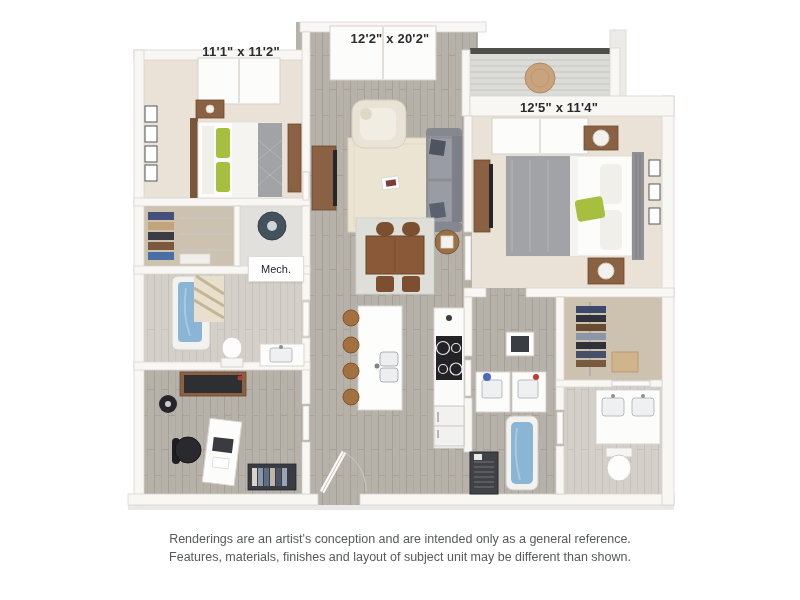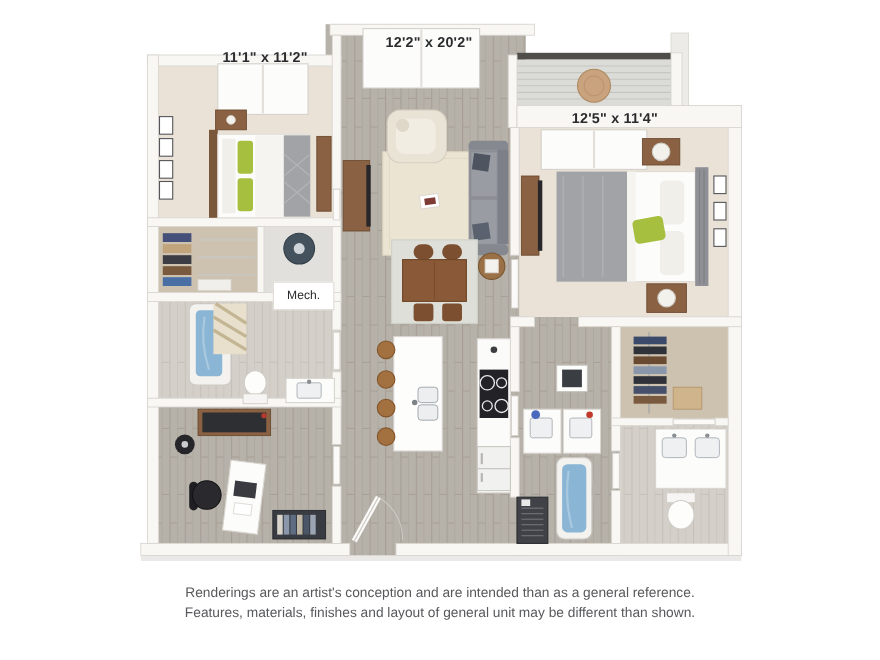--- a/index.html
+++ b/index.html
@@ -360,17 +360,17 @@
     <ellipse cx="619" cy="468" rx="12" ry="13" fill="#fdfdfc" stroke="#cfccc6" stroke-width="1"></ellipse>
   </g>
 </svg>
 
 <div class="dim" id="lbl-bed1">11'1" x 11'2"</div>
 <div class="dim" id="lbl-living">12'2" x 20'2"</div>
 <div class="dim" id="lbl-bed2">12'5" x 11'4"</div>
 <div class="mech">Mech.</div>
 
 <div class="disclaimer">
-  <div>Renderings are an artist's conception and are intended than as a general reference.</div>
-  <div>Features, materials, finishes and layout of general unit may be different than shown.</div>
+  <div>Renderings are an artist's conception and are intended only as a general reference.</div>
+  <div>Features, materials, finishes and layout of subject unit may be different than shown.</div>
 </div>
 
 </div>
 
 </body></html>

